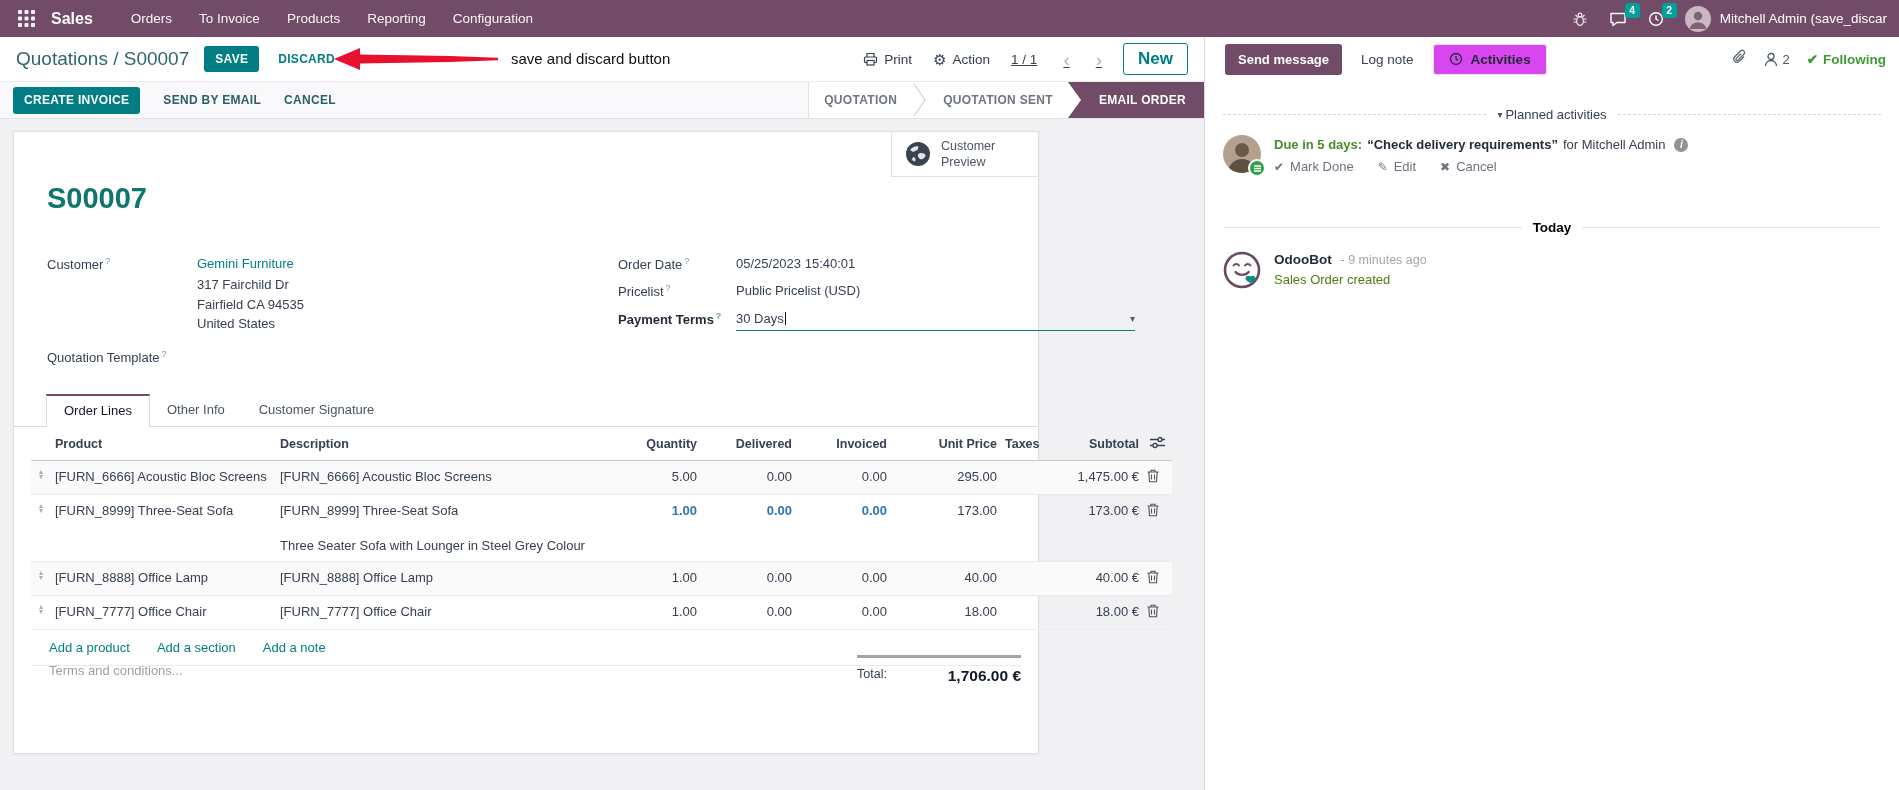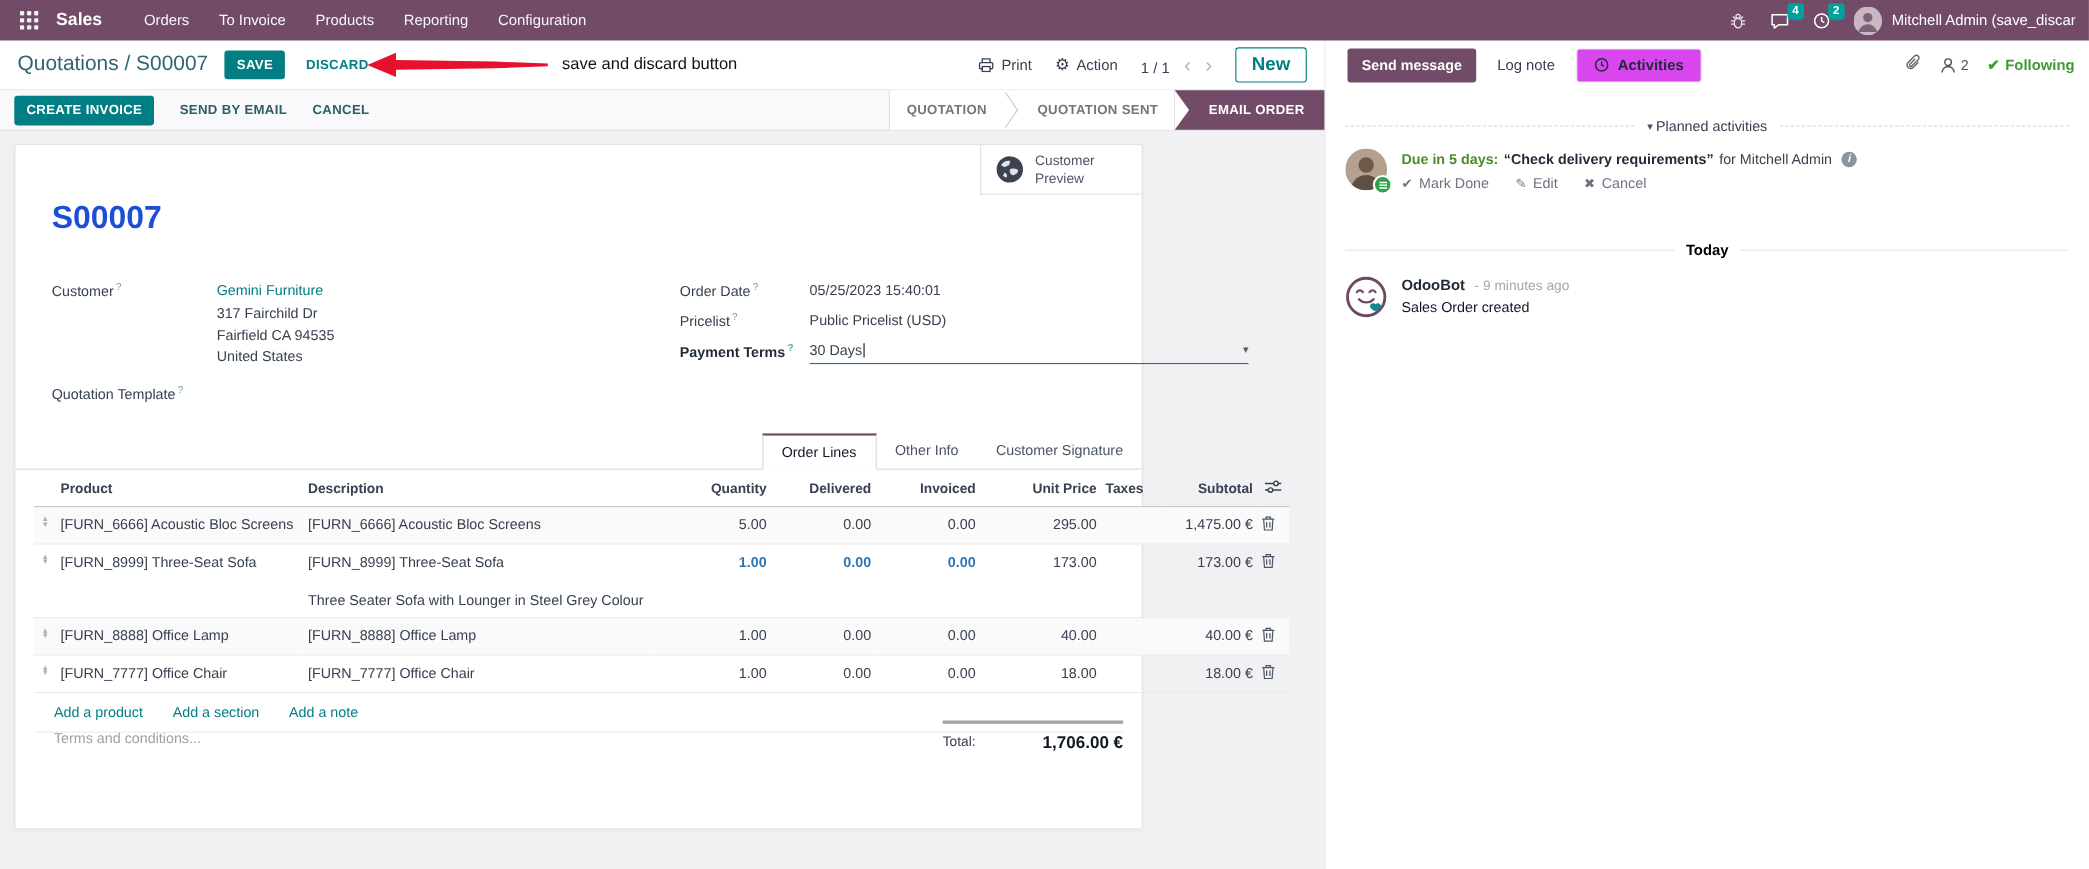--- a/index.html
+++ b/index.html
@@ -35,21 +35,21 @@
   .control-row { height: 44px; background: #fff; display: flex; align-items: center; padding: 0 16px; position: relative; }
   .breadcrumb { font-size: 19px; color: #31666f; cursor: pointer; }
   .btn-save {
     background: #017e84; color: #fff; border: none; border-radius: 3px;
     font-size: 12px; font-weight: 700; letter-spacing: .3px; padding: 6px 11px; margin-left: 15px; cursor: pointer;
   }
   .btn-discard { background: none; border: none; color: #017e84; font-size: 12px; font-weight: 700; letter-spacing: .3px; margin-left: 19px; cursor: pointer; }
   .cp-right { margin-left: auto; display: flex; align-items: center; gap: 21px; font-size: 13.5px; color: #374151; }
   .cp-act { display: flex; align-items: center; gap: 6px; cursor: pointer; }
   .gear-glyph { font-size: 15px; line-height: 1; }
-  .pager { display: flex; align-items: flex-end; gap: 13px; }
+  .pager { display: flex; align-items: center; gap: 26px; text-decoration: underline; }
   .pager-arrow { color: #b3b3b8; font-size: 19px; cursor: pointer; line-height: 1; }
   .btn-new { background: #fff; border: 1px solid #017e84; color: #017e84; border-radius: 3px; font-size: 17px; font-weight: 600; padding: 5px 14px; cursor: pointer; }
   .annotation-arrow { position: absolute; left: 330px; top: 7px; pointer-events: none; }
   .annotation-text { position: absolute; left: 511px; top: 0; line-height: 44px; font-size: 15px; color: #111; }
 
   
   .statusbar {
     height: 38px; background: #f9f9fb; border-top: 1px solid #ececef; border-bottom: 1px solid #e2e2e6;
     display: flex; align-items: center; padding-left: 13px;
   }
@@ -66,41 +66,41 @@
 
   
   .content { flex: 1; background: #f1f1f4; padding: 12px 0 0 13px; overflow: hidden; }
   .sheet { width: 1026px; height: 623px; background: #fff; border: 1px solid #e0e0e4; position: relative; box-shadow: 0 1px 3px rgba(0,0,0,.05); }
   .preview-box {
     position: absolute; top: 0; right: 0; width: 147px; height: 45px;
     border-left: 1px solid #e0e0e4; border-bottom: 1px solid #e0e0e4;
     display: flex; align-items: center; gap: 10px; padding-left: 13px; cursor: pointer;
   }
   .preview-label { font-size: 12.5px; color: #4b5563; line-height: 1.3; width: 74px; }
-  .sheet-title { position: absolute; left: 33px; top: 50px; font-size: 29px; font-weight: 700; color: #1d4ed8; text-align: right; }
+  .sheet-title { position: absolute; left: 33px; top: 50px; font-size: 29px; font-weight: 700; color: #0f766e; text-align: right; }
 
   .fgroup { position: absolute; top: 124px; font-size: 13px; }
   .fgroup-left { left: 33px; width: 545px; }
   .fgroup-right { left: 604px; width: 537px; }
   .frow { display: flex; margin-bottom: 11px; }
   .flabel { width: 150px; color: #374151; flex-shrink: 0; }
   .fgroup-right .flabel { width: 118px; }
   .flabel.bold { font-weight: 700; color: #1f2937; }
   sup.help { color: #6fa0a8; font-size: 9px; margin-left: 2px; }
   .customer-link { color: #017e84; cursor: pointer; }
   .addr { line-height: 19.5px; color: #374151; margin-top: 4px; }
   .fvalue { color: #374151; cursor: pointer; }
   .tmpl-row { margin-top: 15px; }
   .payment-input { display: flex; align-items: center; border-bottom: 1px solid #0e7d83; width: 399px; padding-bottom: 4px; cursor: text; }
   .text-cursor { width: 1px; height: 13px; background: #111; margin-left: 1px; }
   .caret-down { margin-left: auto; color: #5a5f66; font-size: 10px; cursor: pointer; }
 
   
   .notebook { position: absolute; left: 0; top: 262px; width: 100%; }
-  .tabs { display: flex; padding-left: 32px; border-bottom: 1px solid #d9d9de; height: 33px; justify-content: flex-end; }
+  .tabs { display: flex; padding-left: 32px; border-bottom: 1px solid #d9d9de; height: 33px; }
   .tab { padding: 8px 17px 0; font-size: 13px; color: #4b5563; cursor: pointer; }
   .tab.active {
     background: #fff; border: 1px solid #d9d9de; border-top: 2px solid #714B67; border-bottom: 1px solid #fff;
     margin-bottom: -1px; color: #111827; padding-top: 7px;
   }
   table.olines { width: 1141px; margin: 0 17px; border-collapse: collapse; font-size: 13px; color: #374151; table-layout: fixed; }
   .olines th { font-size: 12.5px; font-weight: 700; color: #374151; padding: 9px 4px 8px; border-bottom: 1px solid #c9c9cd; text-align: left; cursor: pointer; }
   .olines th.num, .olines td.num { text-align: right; }
   .olines td { padding: 8px 4px; border-bottom: 1px solid #ebebee; vertical-align: top; cursor: pointer; }
   .olines tbody tr:nth-child(odd) { background: #fafafa; }
@@ -146,21 +146,21 @@
   .act-title { font-weight: 700; color: #1f2937; }
   .act-for { color: #374151; }
   .info-icon { width: 14px; height: 14px; border-radius: 50%; background: #8d949c; color: #fff; font-size: 10px; font-weight: 700; font-style: italic; display: flex; align-items: center; justify-content: center; margin-left: 4px; cursor: pointer; }
   .act-line2 { margin-top: 7px; display: flex; gap: 24px; font-size: 13px; color: #6b7280; }
   .act-btn { display: flex; align-items: center; gap: 6px; cursor: pointer; }
   .act-btn .g { font-size: 12px; }
   .message { display: flex; gap: 13px; margin: 16px 18px 0; }
   .msg-head { font-size: 13.5px; margin-top: 1px; }
   .msg-author { font-weight: 700; color: #1f2937; }
   .msg-time { color: #a3a7ad; font-size: 12.5px; margin-left: 5px; }
-  .msg-body { margin-top: 5px; font-size: 13px; color: #0f172a; }
+  .msg-body { margin-top: 5px; font-size: 13px; color: #4d7c0f; }
 </style>
 </head>
 <body>
 
 <div class="topbar">
   <span class="apps-btn">
     <svg width="17" height="17" viewBox="0 0 17 17">
         <g fill="#fff" opacity=".92">
       <rect x="0" y="0" width="4" height="4" rx="1"></rect>
           <rect x="6.5" y="0" width="4" height="4" rx="1"></rect>

